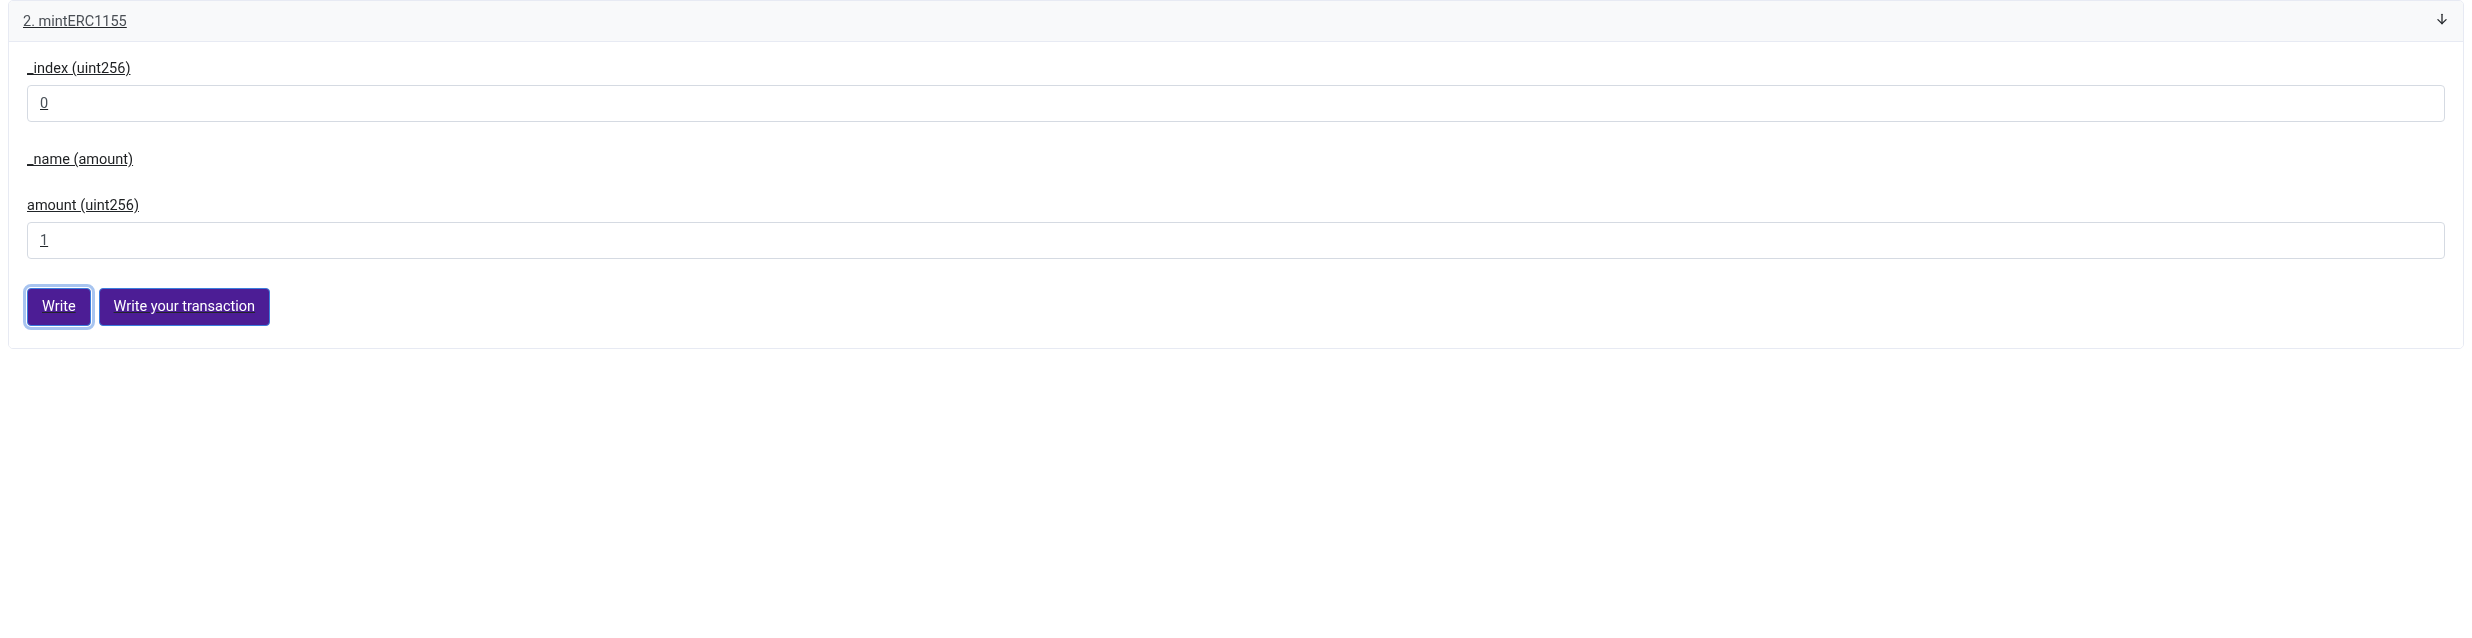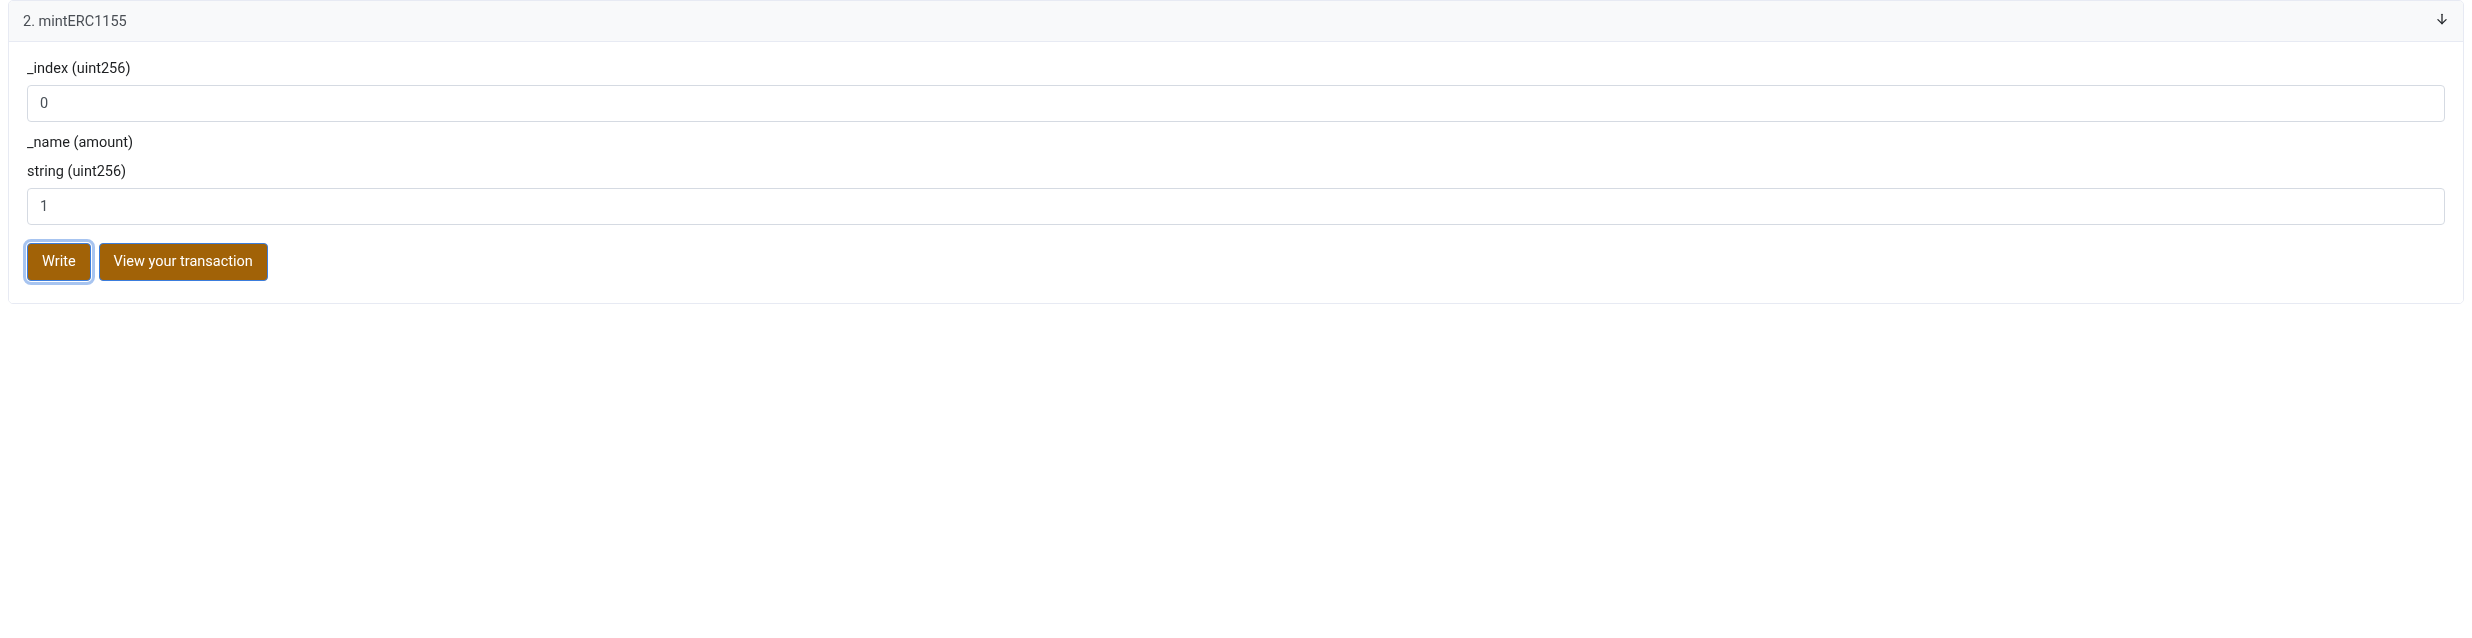--- a/index.html
+++ b/index.html
@@ -8,20 +8,21 @@
       font-size: 14.5px;
       color: #212529;
       background: #fff;
       padding: 0;
     }
     .card {
       border: 1px solid #e7eaf3;
       border-radius: 5px;
       margin: 0 8px 8px 8px;
       overflow: hidden;
+      text-decoration: underline;
     }
     .card-header {
       background: #f8f9fa;
       padding: 11px 14px;
       border-bottom: 1px solid #e7eaf3;
       display: flex;
       justify-content: space-between;
       align-items: center;
       cursor: pointer;
       color: #4a4f55;
@@ -31,21 +32,21 @@
     }
     .arrow-icon {
       font-size: 15px;
       color: #212529;
     }
     .card-body {
       padding: 18px 18px 22px 18px;
       background: #fff;
     }
     .form-group {
-      margin-bottom: 12px;
+      margin-bottom: 29px;
     }
     .form-label {
       display: block;
       margin-bottom: 8px;
       font-size: 14.5px;
       color: #1e2022;
     }
     .input-wrap {
       position: relative;
       display: flex;
@@ -77,21 +78,21 @@
       display: inline-block;
       padding: 8px 14px;
       font-size: 14.5px;
       border-radius: 4px;
       border: 1px solid transparent;
       cursor: pointer;
       font-family: inherit;
       line-height: 1.4;
     }
     .btn-primary {
-      background: #a16207;
+      background: #4c1d95;
       color: #fff;
       border-color: #3b7ddd;
     }
     .btn-primary.focused {
       outline: 3px solid rgba(59, 125, 221, 0.45);
       outline-offset: 1px;
     }
   </style>
 </head>
 <body>
@@ -115,26 +116,26 @@
       <div class="input-wrap">
         <input class="form-input" type="text" value="0" style="">
       </div>
     </div>
 
     <div class="form-group">
       <label class="form-label">_name (amount)</label>
     </div>
 
     <div class="form-group">
-      <label class="form-label">string (uint256)</label>
+      <label class="form-label">amount (uint256)</label>
       <div class="input-wrap">
         <input class="form-input" type="text" value="1" style="">
       </div>
     </div>
 
     <div class="button-row">
       <button class="btn btn-primary focused">Write</button>
-      <button class="btn btn-primary">View your transaction</button>
+      <button class="btn btn-primary">Write your transaction</button>
     </div>
 
   </div>
 
 </div>
 
 </body></html>

